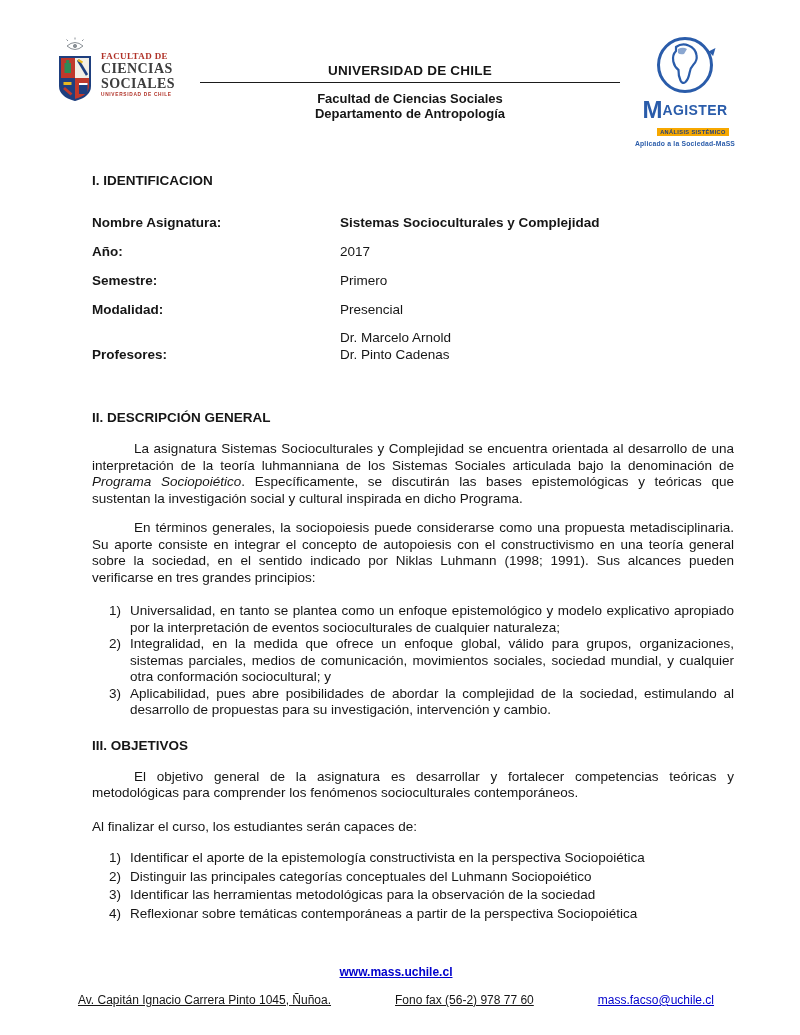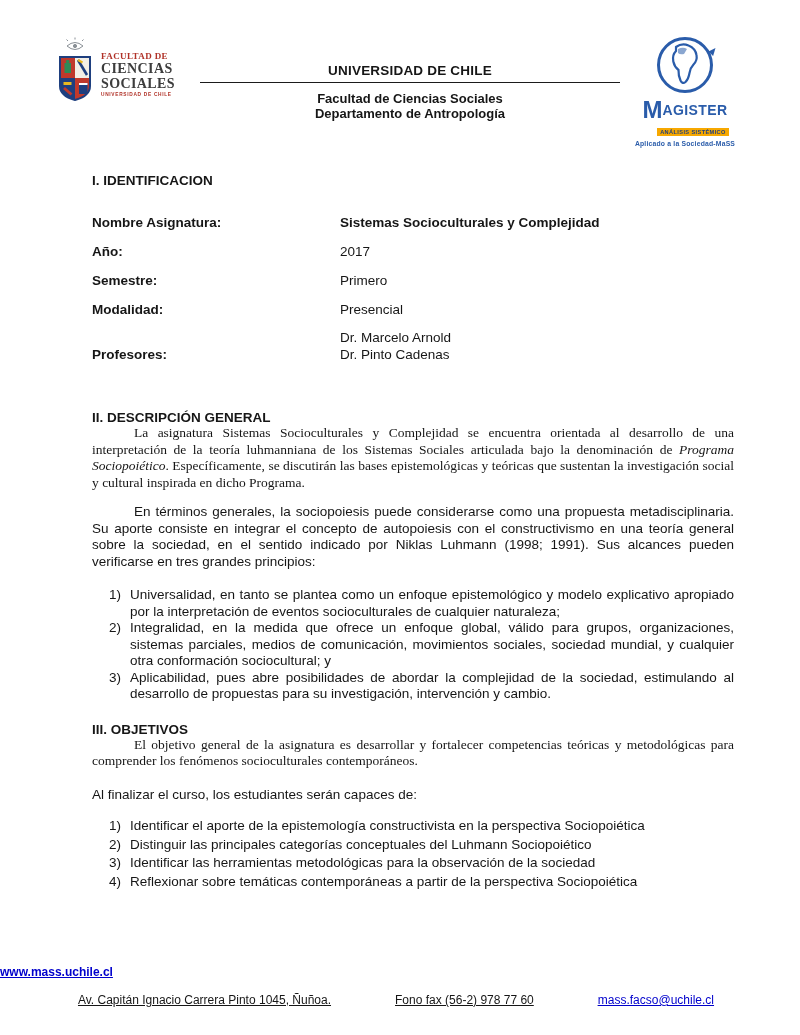--- a/index.html
+++ b/index.html
@@ -32,33 +32,33 @@
   .sec-heading{font-size:13.5px;font-weight:bold;margin:0;}
   .h-ident{margin-top:26px;}
   .fields{margin-top:26px;}
   .field-row{display:grid;grid-template-columns:248px 1fr;margin-bottom:12px;align-items:end;}
   .field-label{font-weight:bold;font-size:13.5px;line-height:17px;}
   .field-value{font-size:13.5px;line-height:17px;}
   .field-value.bold{font-weight:bold;}
   .prof-lines div{line-height:16.5px;}
   .h-desc{margin-top:47px;}
   .para{font-size:13.5px;line-height:16.5px;text-align:justify;margin:0;text-indent:42px;}
-  .p-first{font-family:Liberation Serif, serif;}
+  .p-first{margin-top:16px;}
   .p-mid{margin-top:13px;}
   .doclist{margin:17px 0 0 0;padding:0;list-style:none;}
   .doclist li{display:flex;font-size:13.5px;line-height:16.5px;}
   .doclist .num{width:21px;flex-shrink:0;margin-left:17px;}
   .doclist .txt{flex:1;text-align:justify;}
   .h-obj{margin-top:19px;}
   .p-noindent{text-indent:0;text-align:left;margin-top:17px;}
   .objlist{margin-top:14px;}
   .objlist li{line-height:18.5px;}
   .objlist .txt{text-align:left;}
   
-  .footer{position:absolute;left:0;right:8px;bottom:28px;text-align:left;}
+  .footer{position:absolute;left:0;right:8px;bottom:28px;text-align:center;}
   .weblink{color:#0000cc;text-decoration:underline;font-size:12px;font-weight:bold;}
   .addr-row{margin-top:13px;display:flex;justify-content:center;gap:64px;font-size:12px;align-items:baseline;text-decoration:underline;}
   .email-link{color:#0000cc;text-decoration:underline;}
 </style>
 </head>
 <body>
 
 <div class="page">
 
   <div class="header">

